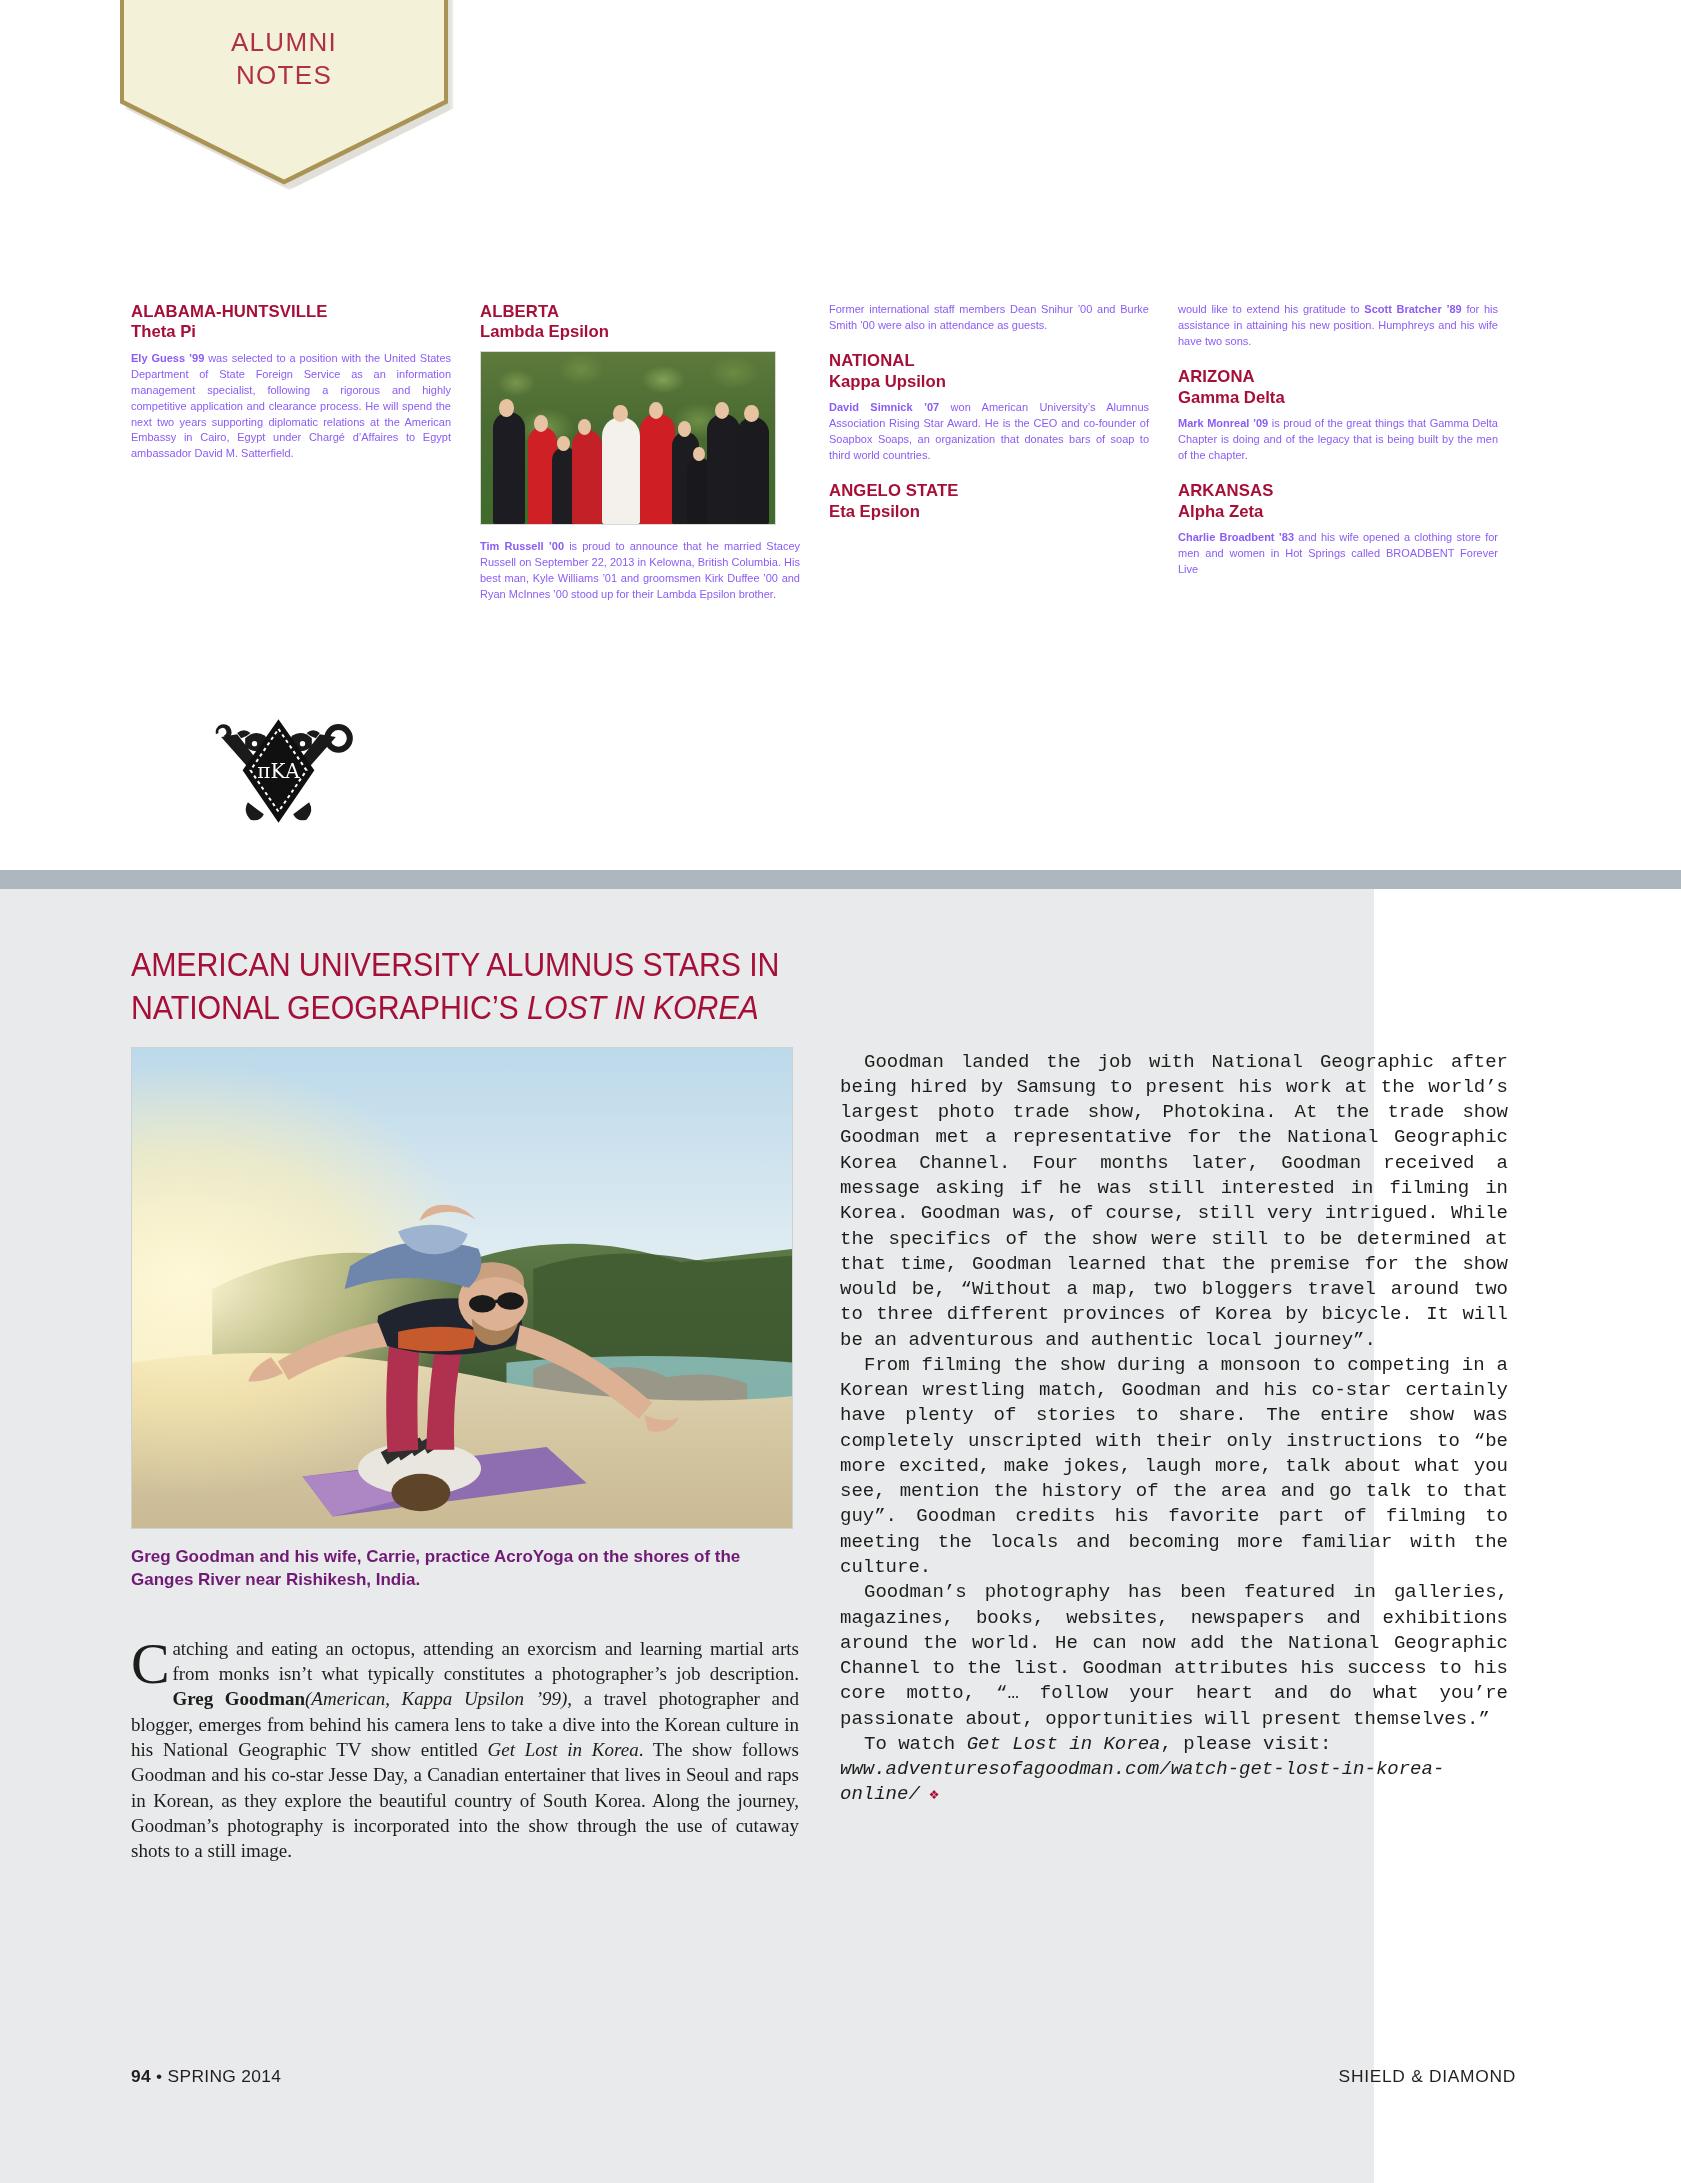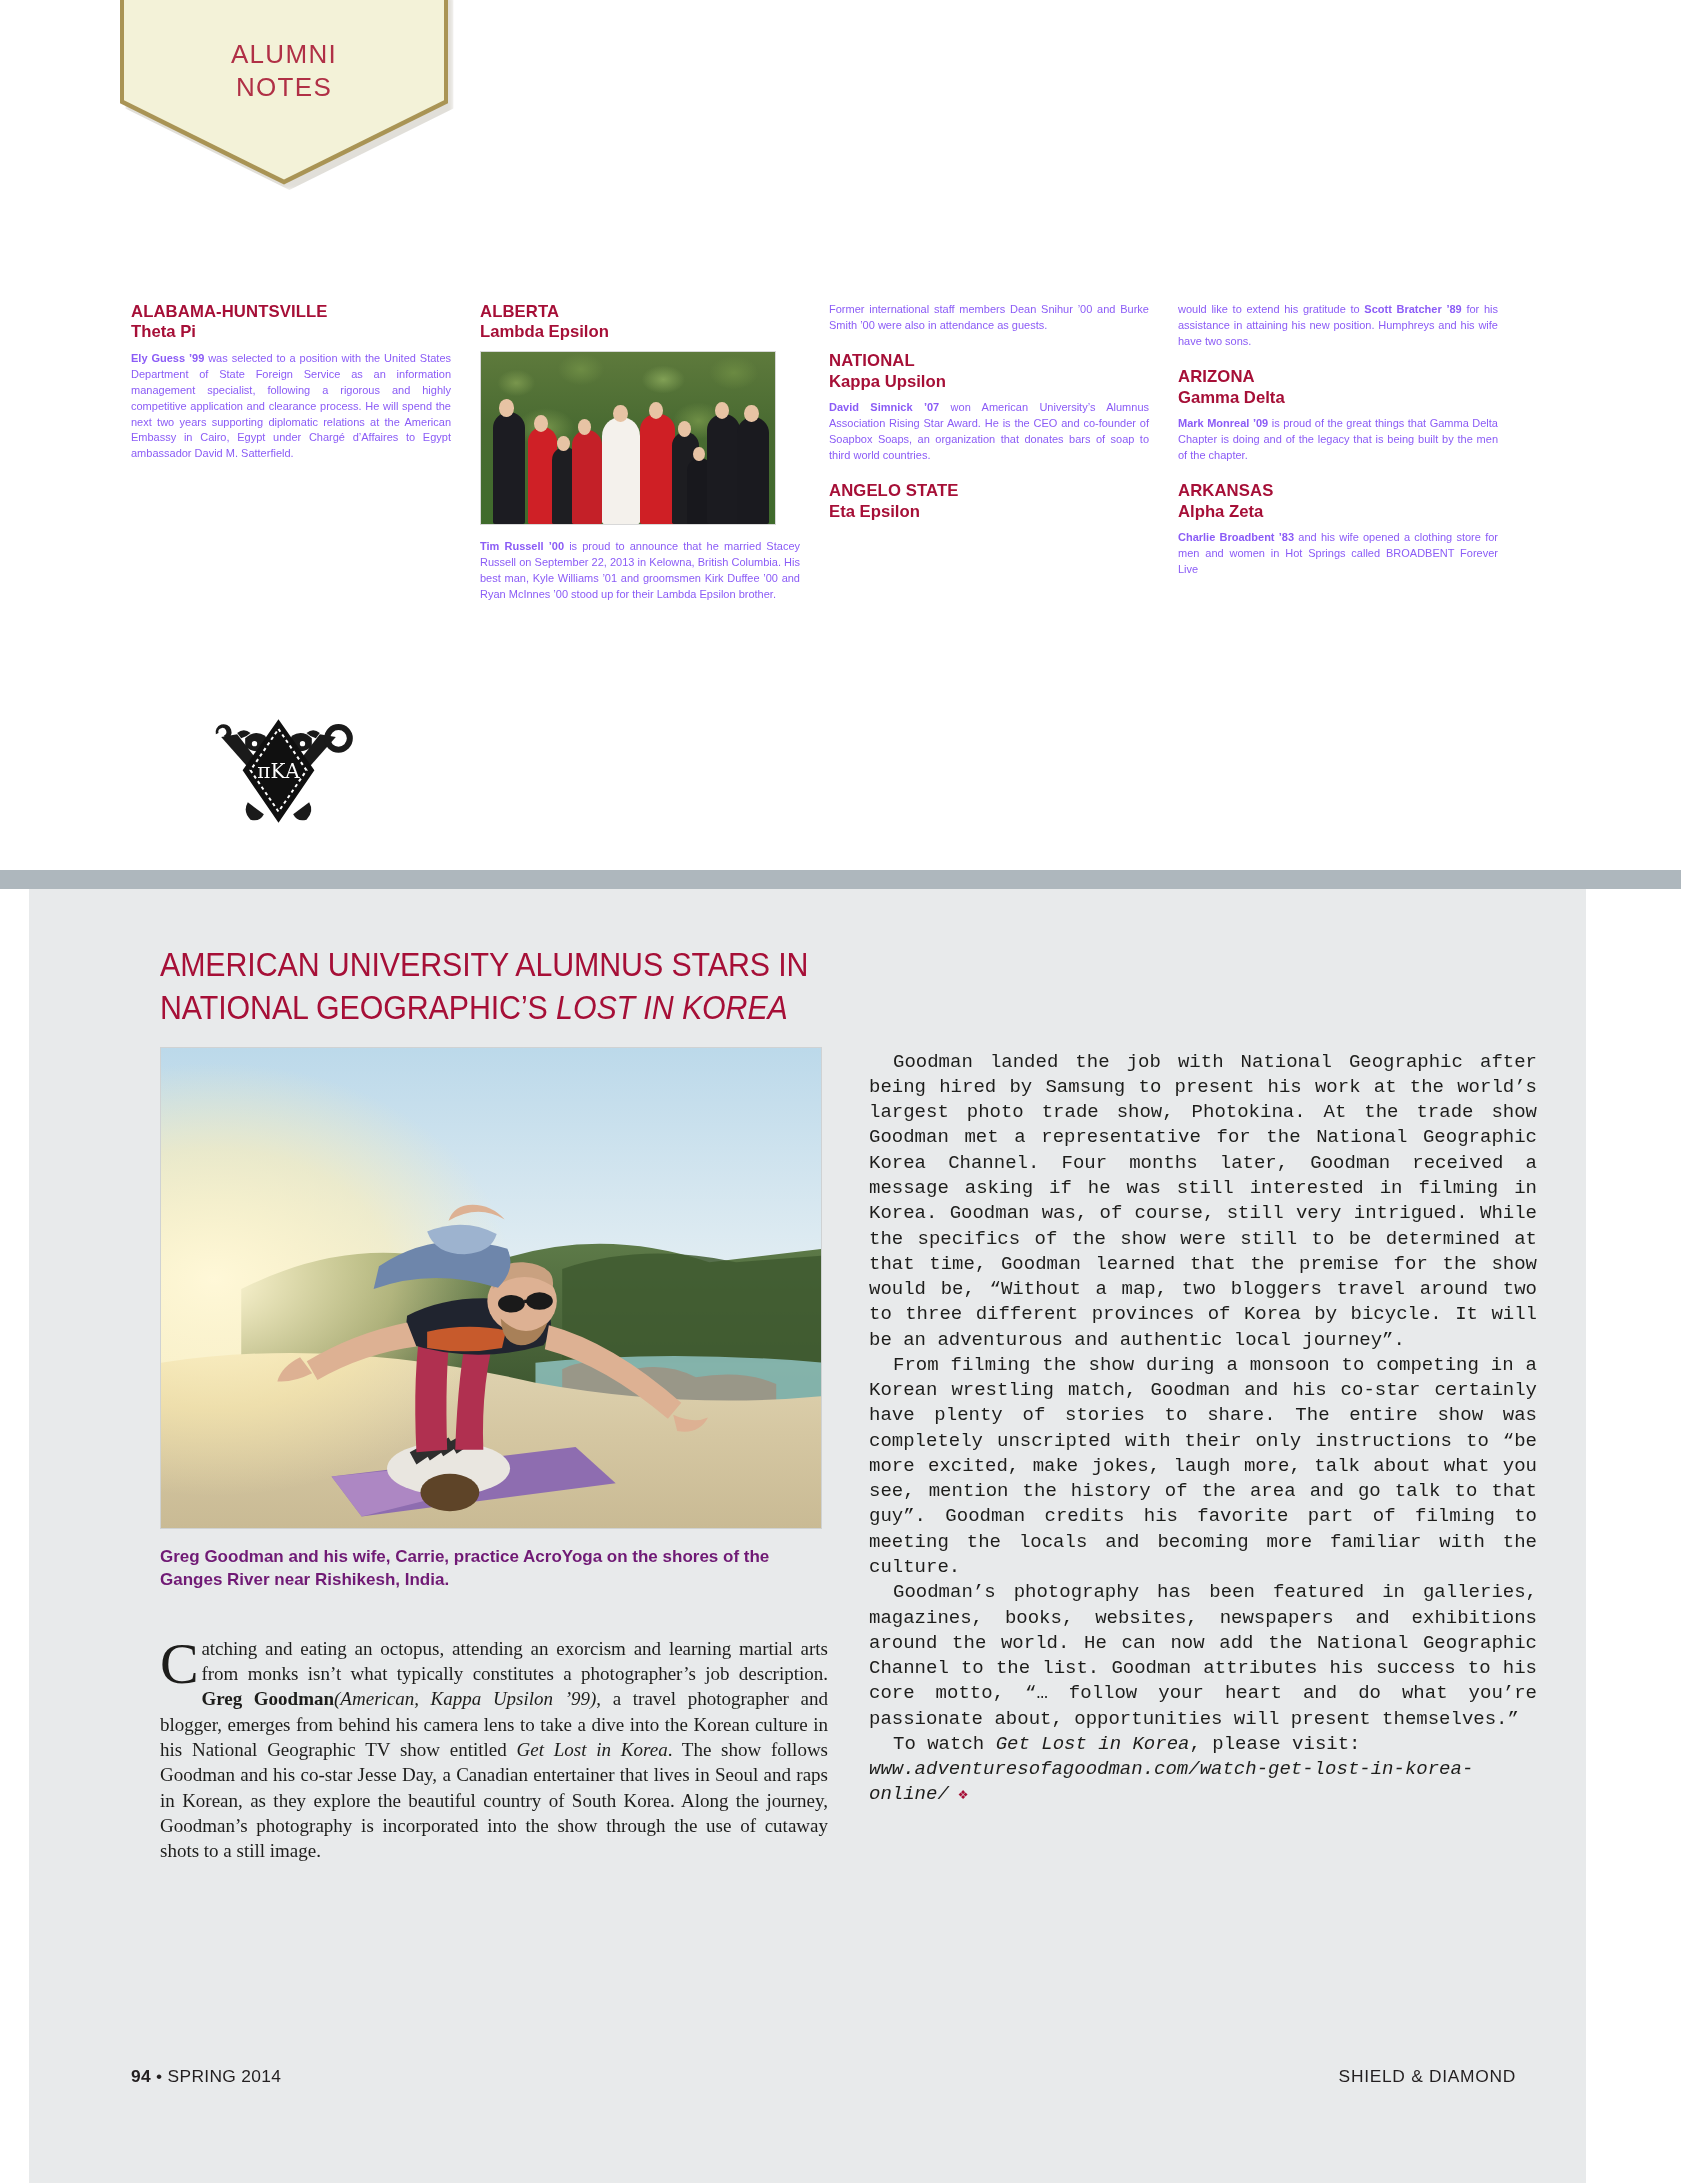--- a/index.html
+++ b/index.html
@@ -55,21 +55,20 @@
   .banner-text {
     position: absolute;
     left: 0; top: 35px;
     width: 328px;
     text-align: center;
     color: #b03046;
     font-size: 26px;
     font-weight: 400;
     letter-spacing: 1.3px;
     line-height: 1.28;
-    margin-top: 12px;
   }
 
   
   .notes-cols {
     position: absolute;
     left: 131px; top: 302px;
     width: 1378px;
     display: flex;
     gap: 29px;
   }
@@ -134,24 +133,23 @@
     position: absolute;
     left: 0; top: 870px;
     width: 1681px; height: 19px;
     background: #aeb7bd;
   }
 
   
   .grey-section {
     position: absolute;
     left: 0; top: 889px;
-    width: 1557px;
+    width: 1374px;
     height: 1295px;
     background: #e8eaeb;
-    margin-left: 29px;
   }
 
   .headline {
     position: absolute;
     left: 131px; top: 55px;
     width: 1071px;
     color: #a60f37;
     font-size: 33px;
     line-height: 1.30;
     letter-spacing: -0.1px;

